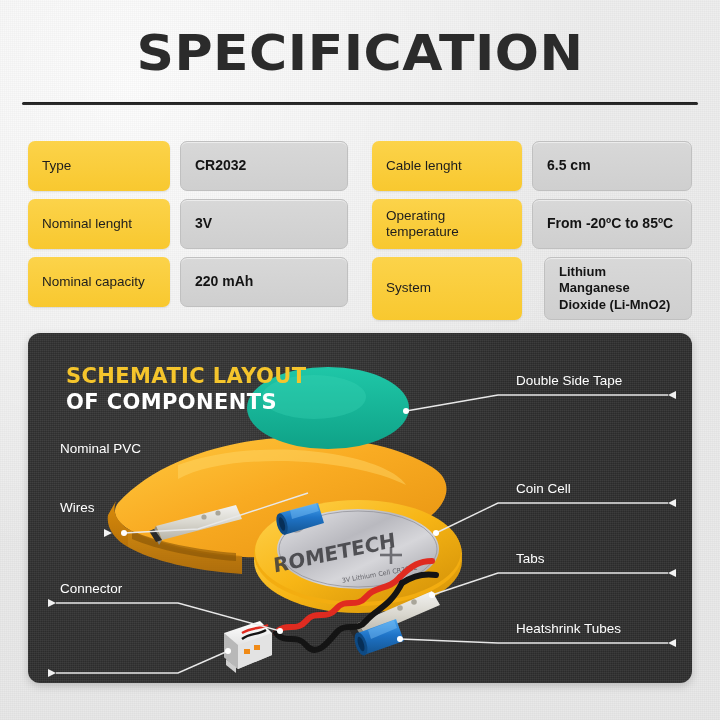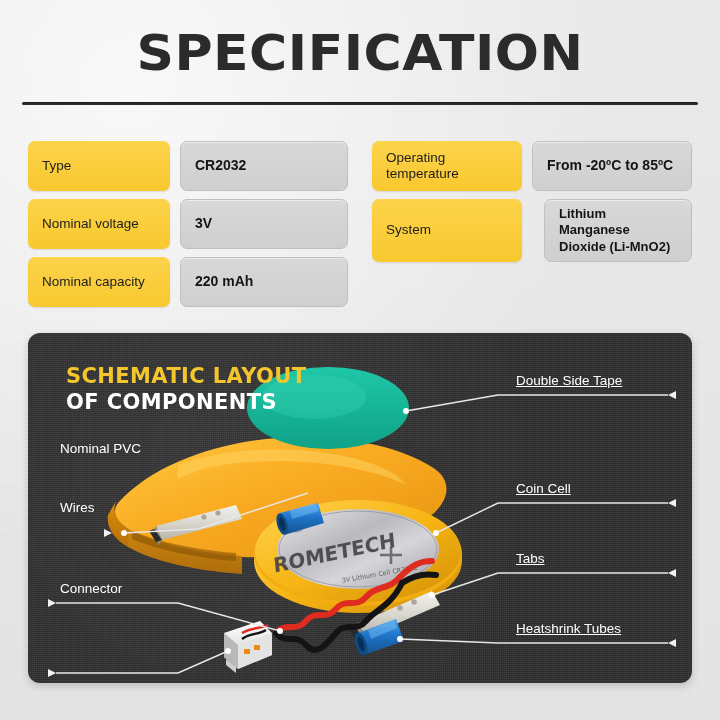--- a/index.html
+++ b/index.html
@@ -99,21 +99,21 @@
   .panel-title .l2 {
     color:#ffffff; font-size:21px; font-weight:bold; letter-spacing:.4px;
     font-family:"DejaVu Sans", sans-serif; line-height:1.25;
   }
 
   .callout {
     position:absolute; z-index:7;
     color:#fff; font-size:13.5px; font-weight:500;
     white-space:nowrap;
   }
-  .callout.right { text-align:center;text-decoration:underline; }
+  .callout.right { text-align:center; }
 
   svg.leaders { position:absolute; inset:0; z-index:5; }
   svg.art { position:absolute; inset:0; z-index:4; }
 </style>
 </head>
 <body>
 
 <div id="page">
 
   <div class="title-wrap">
@@ -122,30 +122,34 @@
   <div class="rule"></div>
 
   <div class="spec">
 
     <div class="spec-col left">
       <div class="spec-row">
         <div class="cell-key">Type</div>
         <div class="cell-val">CR2032</div>
       </div>
       <div class="spec-row">
-        <div class="cell-key">Nominal voltage</div>
+        <div class="cell-key">Nominal lenght</div>
         <div class="cell-val">3V</div>
       </div>
       <div class="spec-row">
         <div class="cell-key">Nominal capacity</div>
         <div class="cell-val">220 mAh</div>
       </div>
     </div>
 
     <div class="spec-col right">
+      <div class="spec-row">
+        <div class="cell-key">Cable lenght</div>
+        <div class="cell-val">6.5 cm</div>
+      </div>
       <div class="spec-row">
         <div class="cell-key">Operating temperature</div>
         <div class="cell-val">From -20ºC to 85ºC</div>
       </div>
       <div class="spec-row">
         <div class="cell-key">System</div>
         <div class="cell-val small">Lithium Manganese Dioxide (Li-MnO2)</div>
       </div>
     </div>
 

